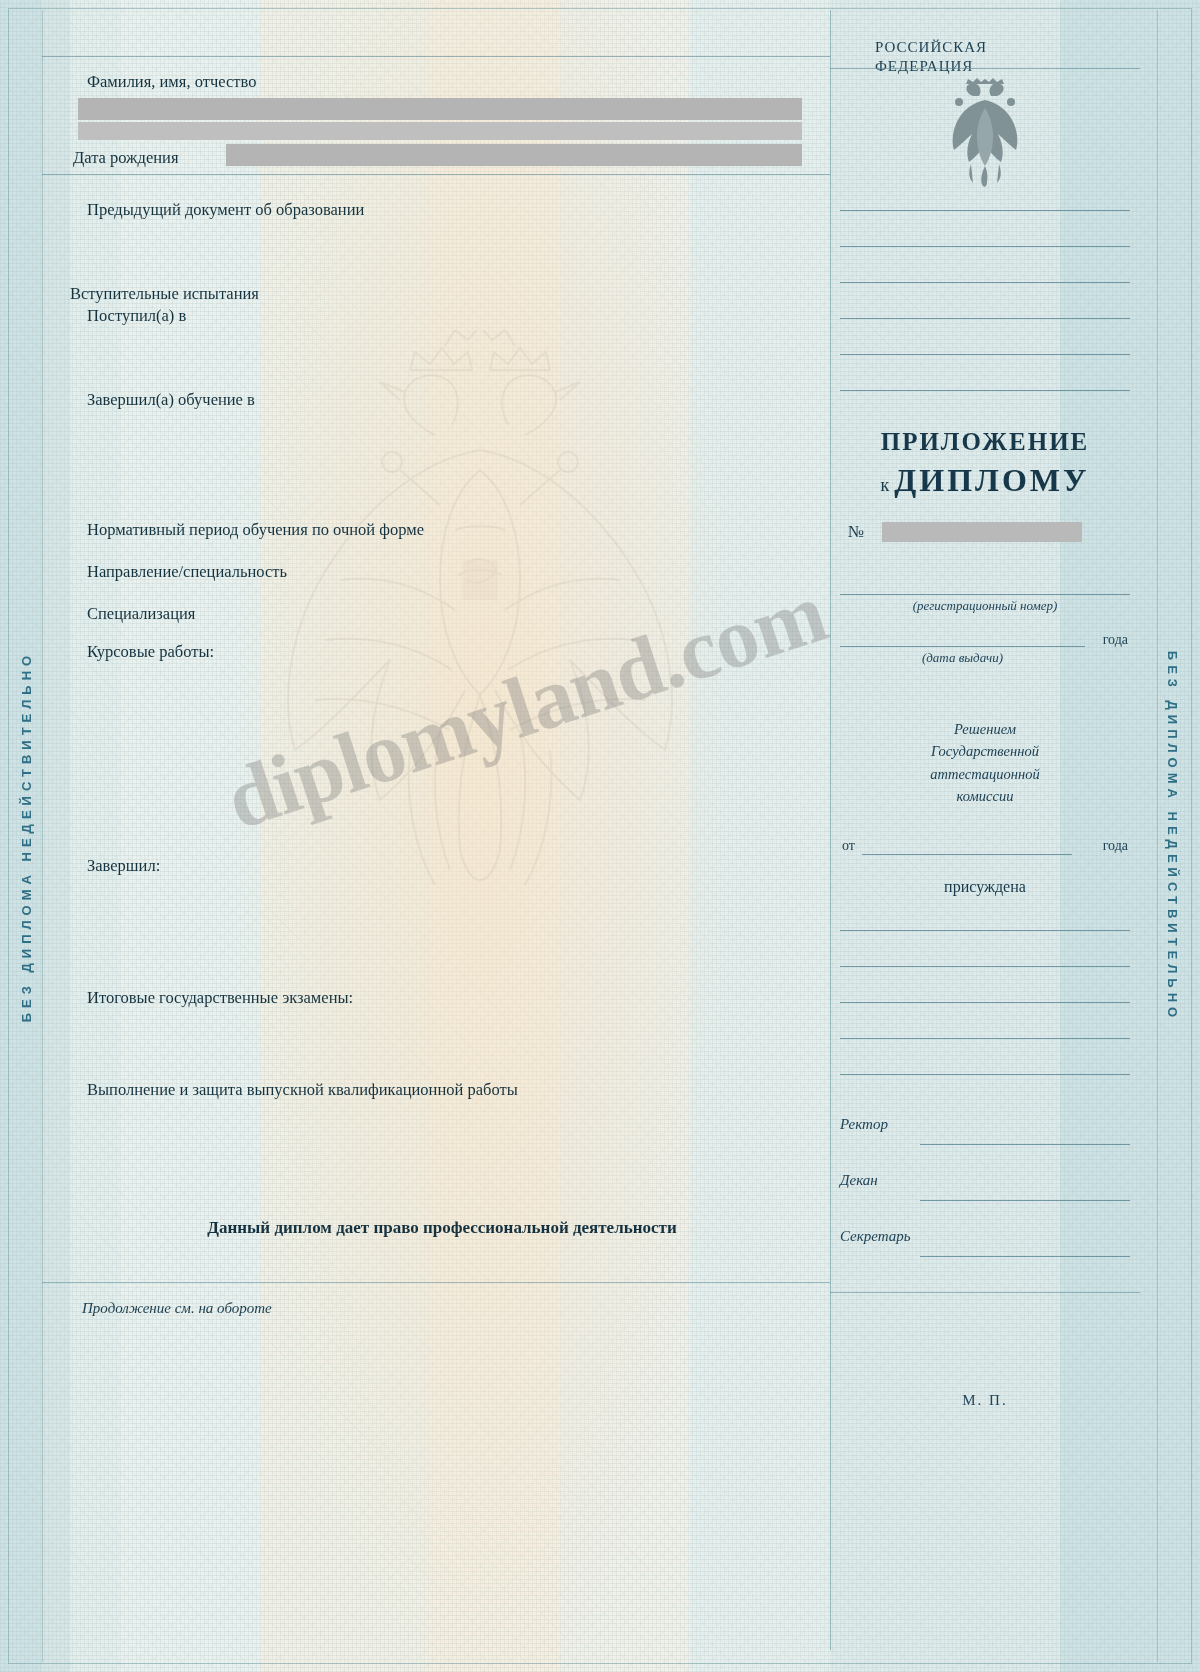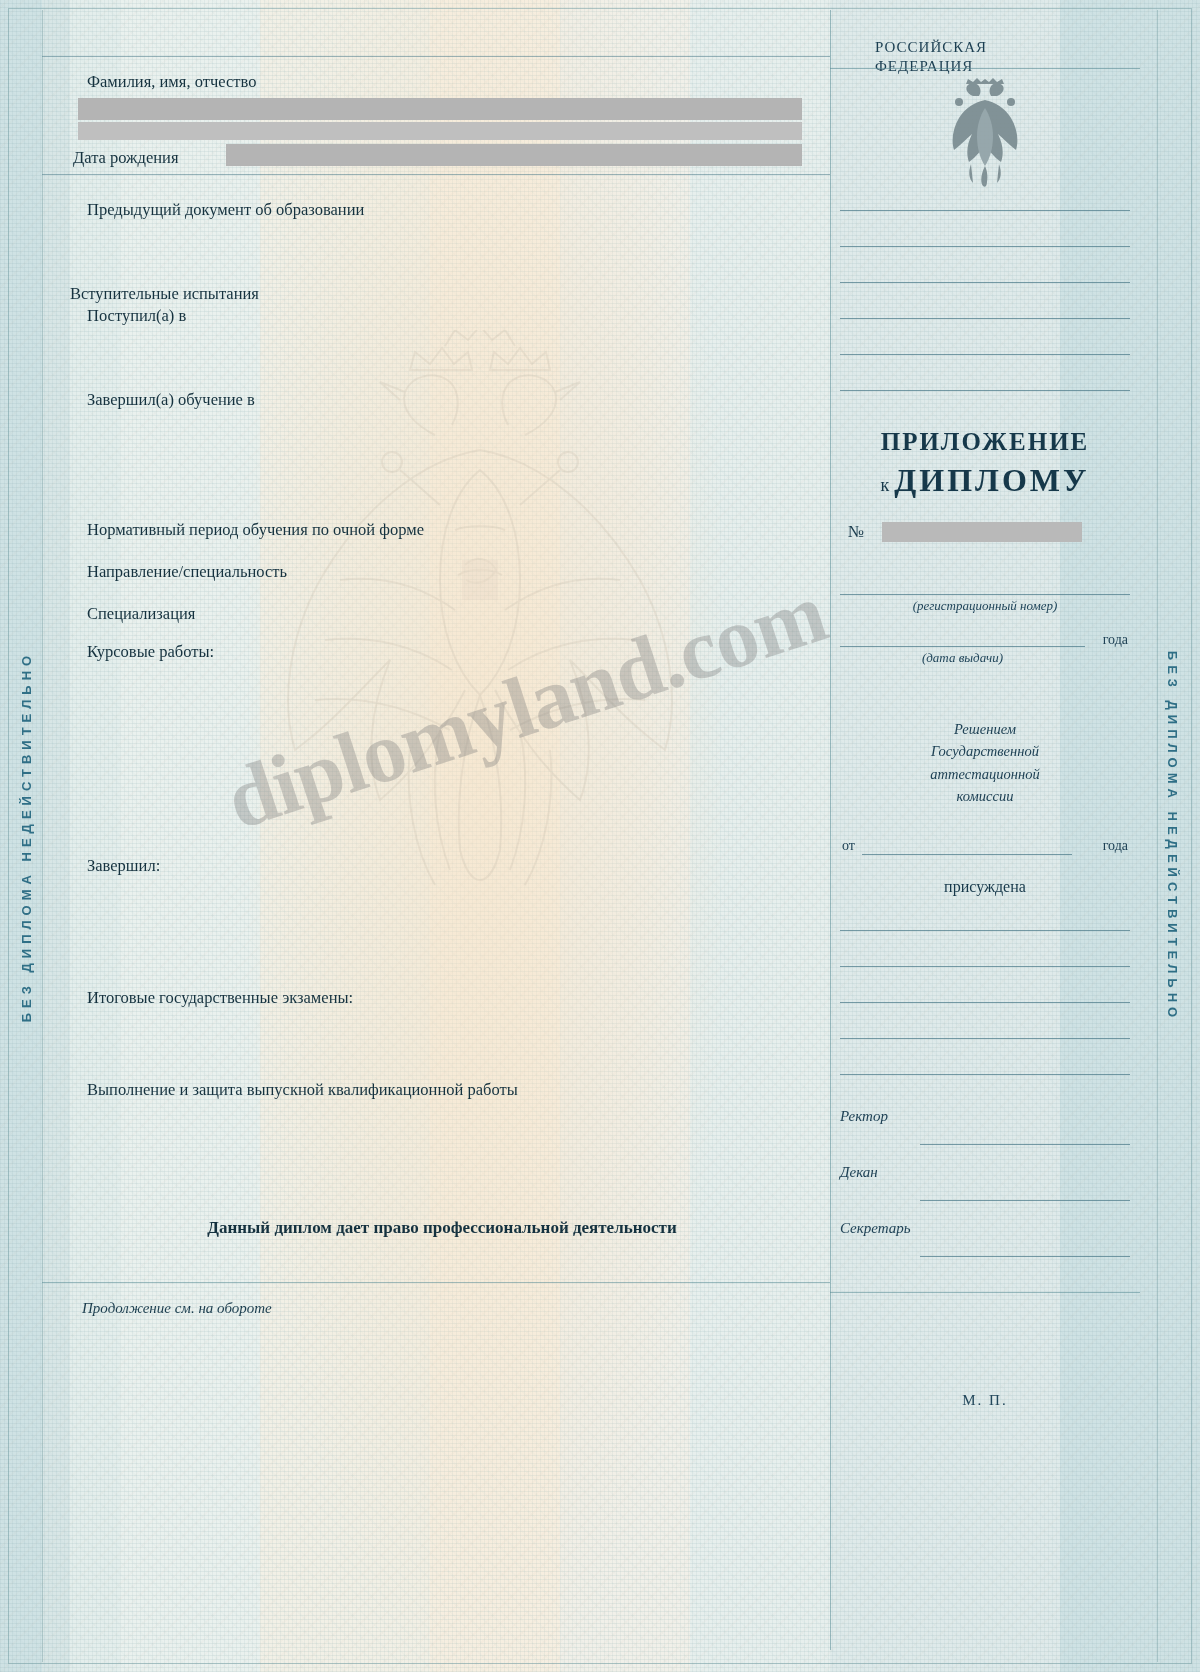--- a/index.html
+++ b/index.html
@@ -223,20 +223,21 @@
     font-size: 16px;
     color: #16384a;
   }
   .sign-label {
     position: absolute;
     left: 10px;
     font-family: "Liberation Serif", serif;
     font-style: italic;
     font-size: 15px;
     color: #1e4155;
+    margin-top: 8px;
   }
   .mp {
     position: absolute;
     left: 0; top: 1382px;
     width: 310px;
     text-align: center;
     font-family: "Liberation Serif", serif;
     font-size: 15px;
     color: #23485c;
     letter-spacing: 2px;

